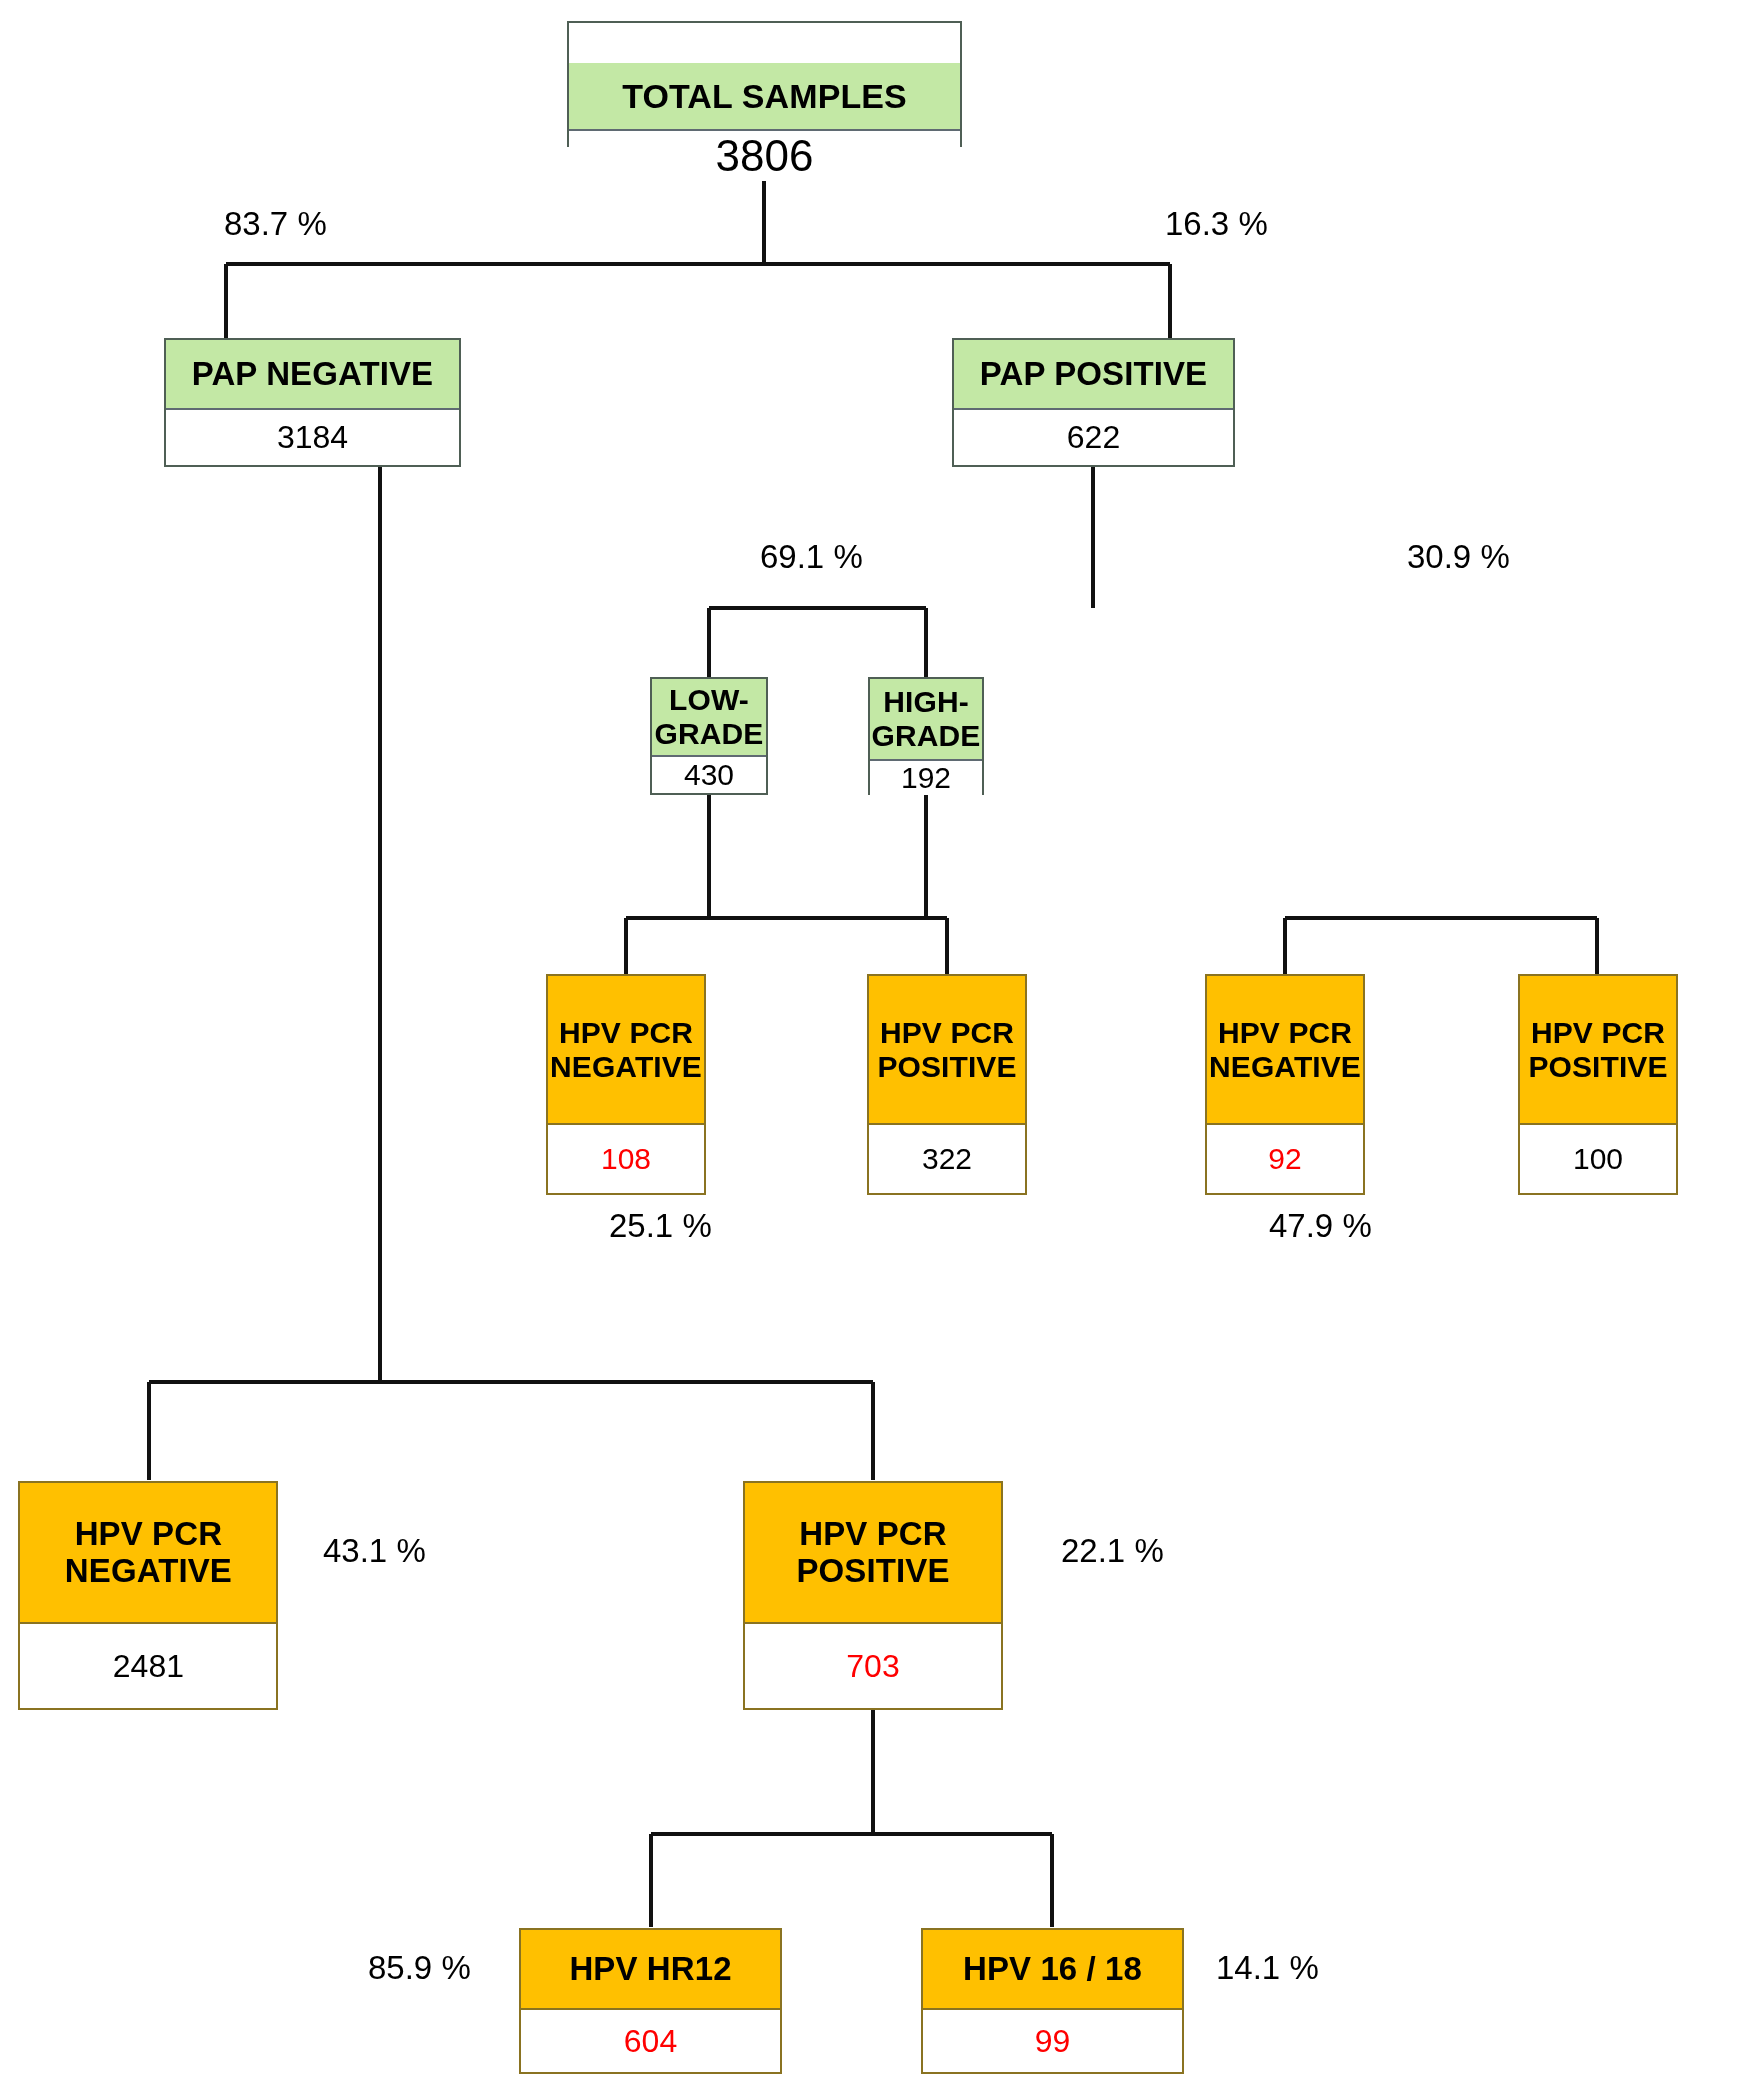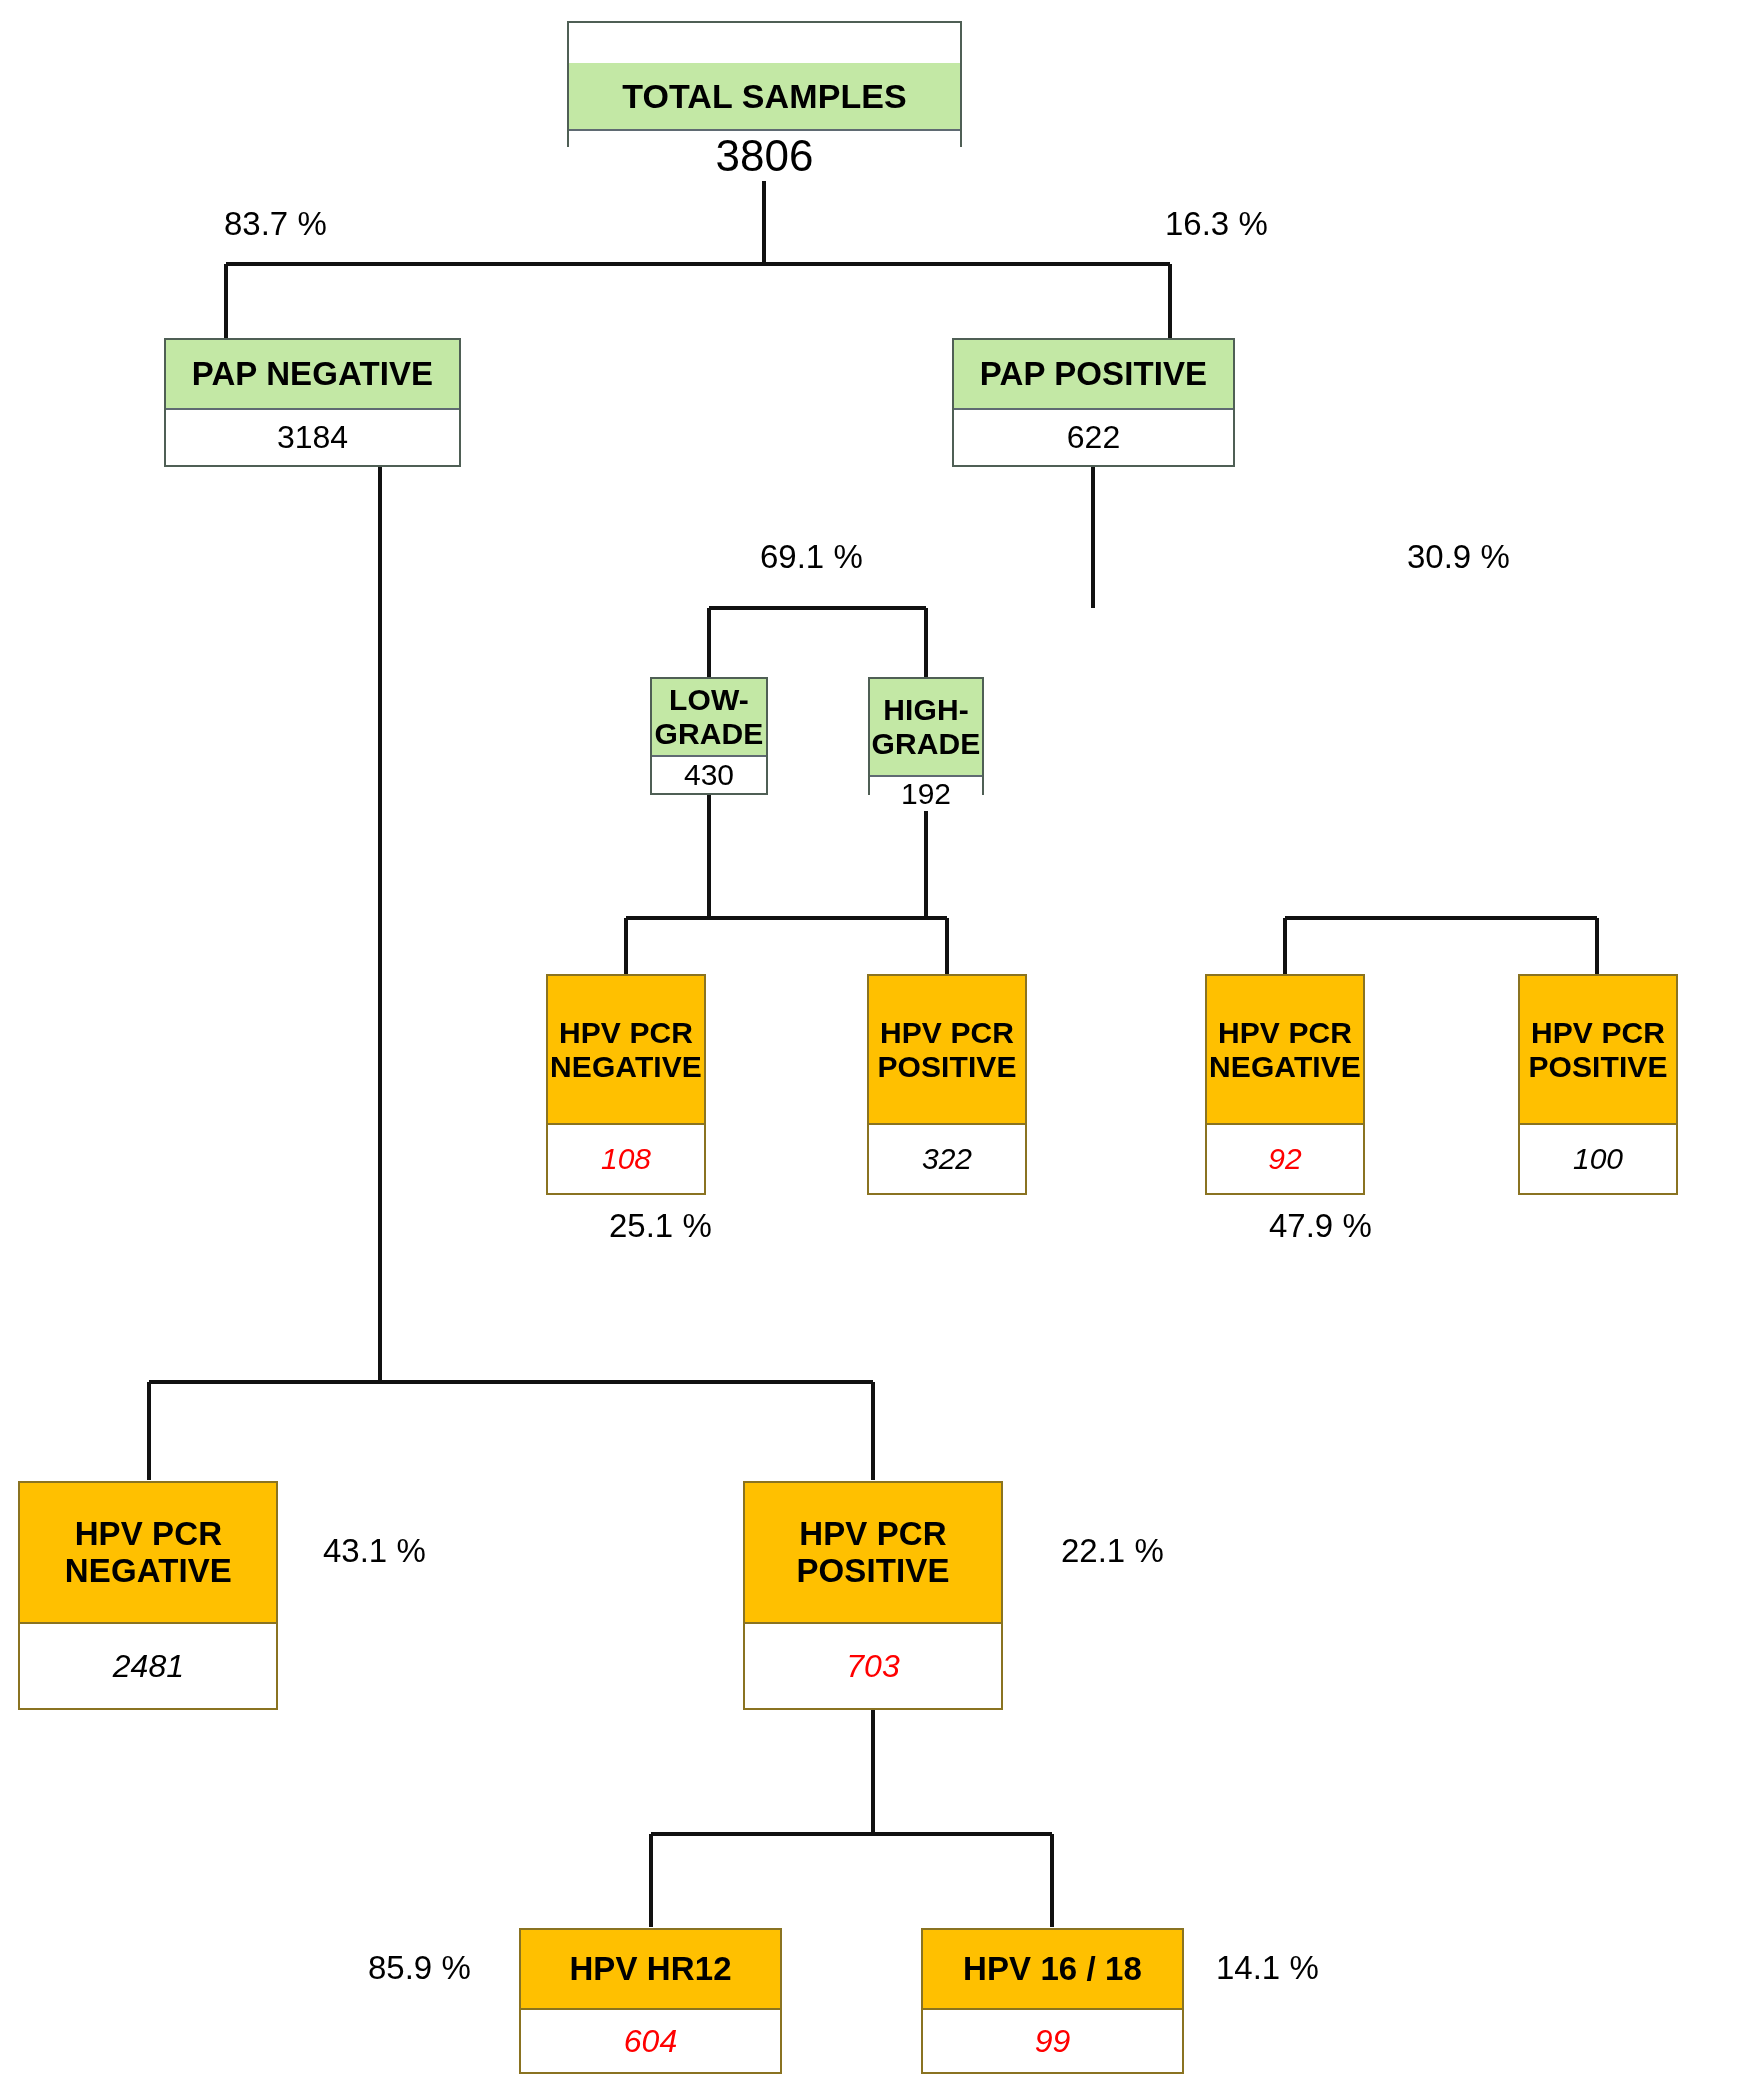--- a/index.html
+++ b/index.html
@@ -51,21 +51,21 @@
     justify-content: center;
     text-align: center;
     color: #000000;
     background: #ffffff;
     border-top: 2px solid #5f6a72;
   }
   .green .hdr { background: #c3e8a5; }
   .green { border-color: #4f5f55; }
   .orange .hdr { background: #ffc000; }
   .orange { border-color: #8a7321; }
-  .orange .val { border-top-color: #8a7321; border-left: 0; font-style: italic; }
+  .orange .val { border-top-color: #8a7321; border-left: 0; }
   .red { color: #ff0000 !important; }
 
   .pct {
     position: absolute;
     color: #000000;
     white-space: nowrap;
     font-weight: normal;
   }
 
   
@@ -79,21 +79,21 @@
 
   #n-pappos      { left: 952px; top: 338px;  width: 283px; height: 129px; }
   #n-pappos .hdr { height: 68px; font-size: 33px; }
   #n-pappos .val { font-size: 32px; }
 
   #n-low      { left: 650px;  top: 677px; width: 118px; height: 118px; }
   #n-low .hdr { height: 76px; font-size: 30px; }
   #n-low .val { font-size: 30px; }
 
   #n-high      { left: 868px; top: 677px; width: 116px; height: 118px; }
-  #n-high .hdr { height: 96px; font-size: 30px; }
+  #n-high .hdr { height: 80px; font-size: 30px; }
   #n-high .val { font-size: 30px; }
 
   #n-lg-neg      { left: 546px;  top: 974px; width: 160px; height: 221px; }
   #n-lg-neg .hdr { height: 147px; font-size: 30px; }
   #n-lg-neg .val { font-size: 30px; }
 
   #n-lg-pos      { left: 867px; top: 974px; width: 160px; height: 221px; }
   #n-lg-pos .hdr { height: 147px; font-size: 30px; }
   #n-lg-pos .val { font-size: 30px; }
 

